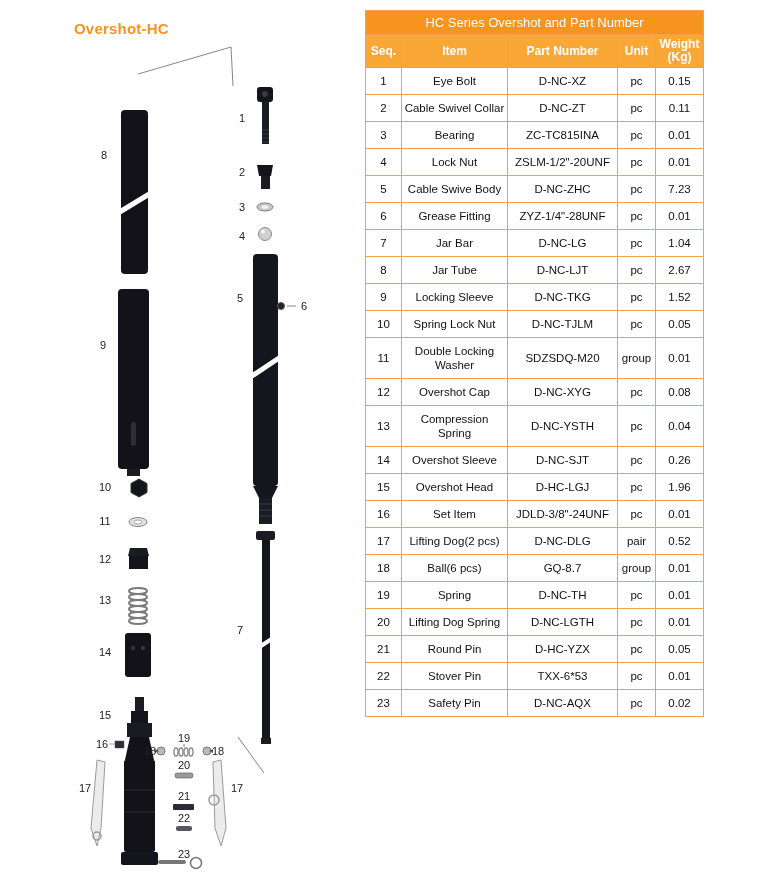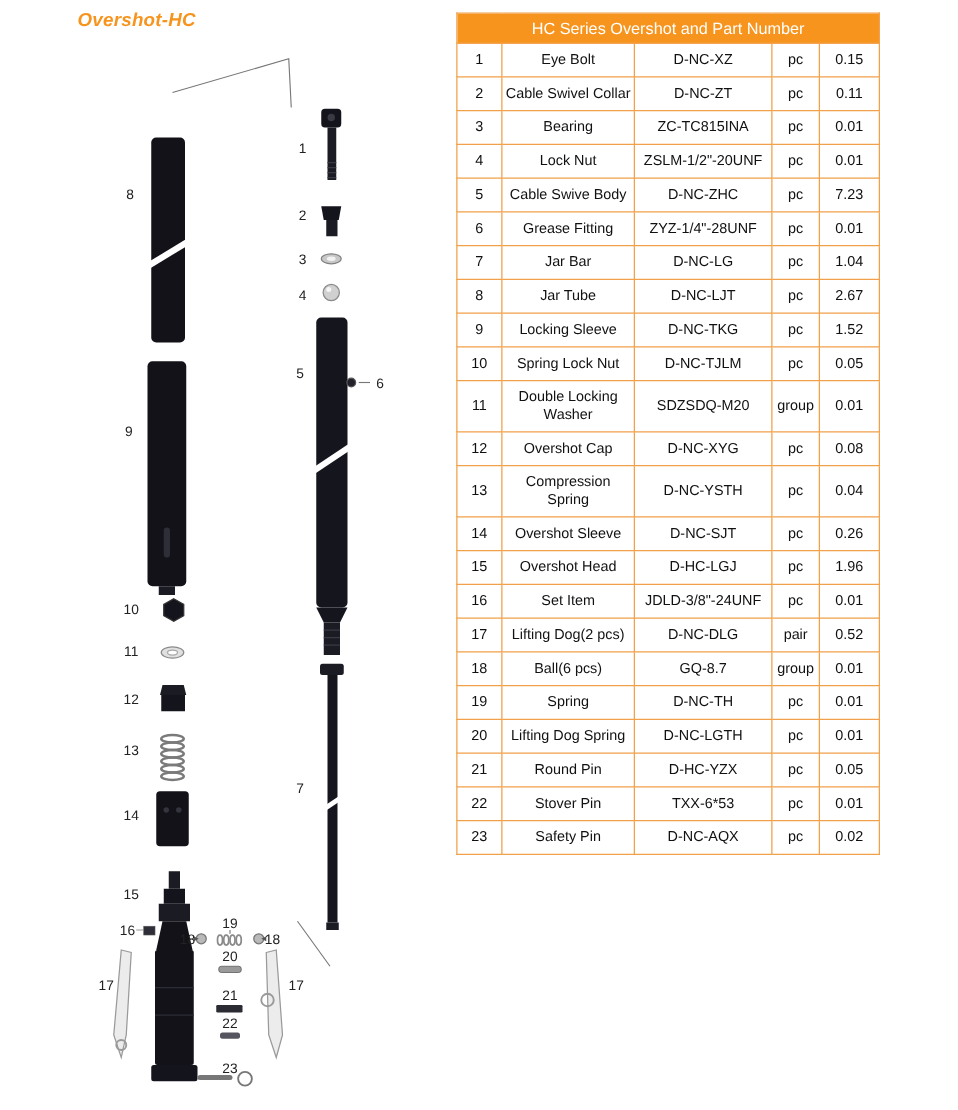--- a/index.html
+++ b/index.html
@@ -1,22 +1,22 @@
 <!DOCTYPE html>
 <html><head>
 <meta charset="utf-8">
 <style>
   html,body{margin:0;padding:0;}
   body{
     width:766px;height:888px;position:relative;background:#ffffff;
     font-family:"Liberation Sans",sans-serif;overflow:hidden;
   }
   .page-title{
-    position:absolute;left:62px;top:8px;margin:0;
-    color:#f7941d;font-size:15px;font-weight:bold;letter-spacing:.2px;font-style:italic;
+    position:absolute;left:62px;top:8px;margin:12px;
+    color:#f7941d;font-size:15px;font-weight:bold;letter-spacing:.2px;
   }
   svg.diagram{position:absolute;left:0;top:0;}
   .callout{font:11px "Liberation Sans",sans-serif;fill:#222;}
   .table-wrap{position:absolute;left:365px;top:10px;width:338px;}
   table.parts{
     border-collapse:collapse;width:338px;table-layout:fixed;
     font-family:"Liberation Sans",sans-serif;
   }
   table.parts th,table.parts td{border:1px solid #f2a049;}
   th.tbl-title{
@@ -221,20 +221,27 @@
       <col class="c-seq">
         <col class="c-item">
         <col class="c-part">
         <col class="c-unit">
         <col class="c-weight">
     </colgroup>
     <thead>
       <tr>
         <th class="tbl-title" colspan="5">HC Series Overshot and Part Number</th>
       </tr>
+      <tr class="cols">
+        <th>Seq.</th>
+        <th>Item</th>
+        <th>Part Number</th>
+        <th>Unit</th>
+        <th>Weight (Kg)</th>
+      </tr>
     </thead>
     <tbody>
         <tr>
           <td>1</td>
           <td>Eye Bolt</td>
           <td>D-NC-XZ</td>
           <td>pc</td>
           <td>0.15</td>
         </tr>
         <tr>

